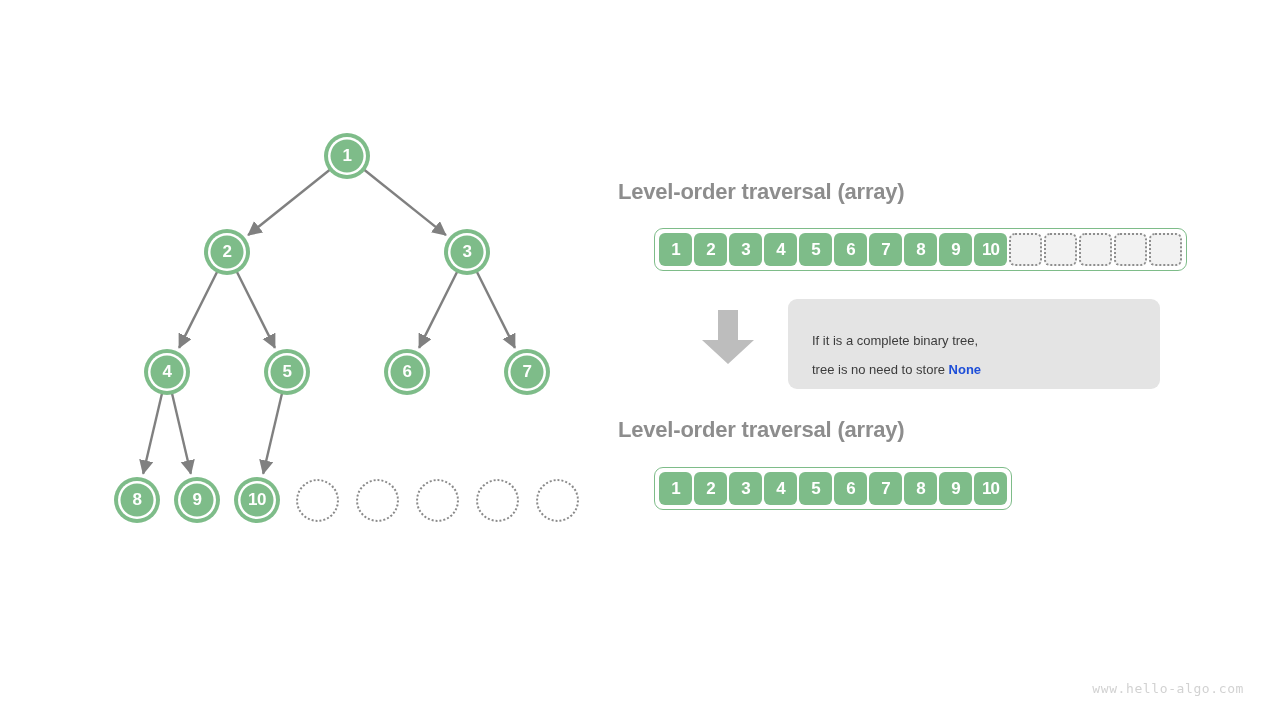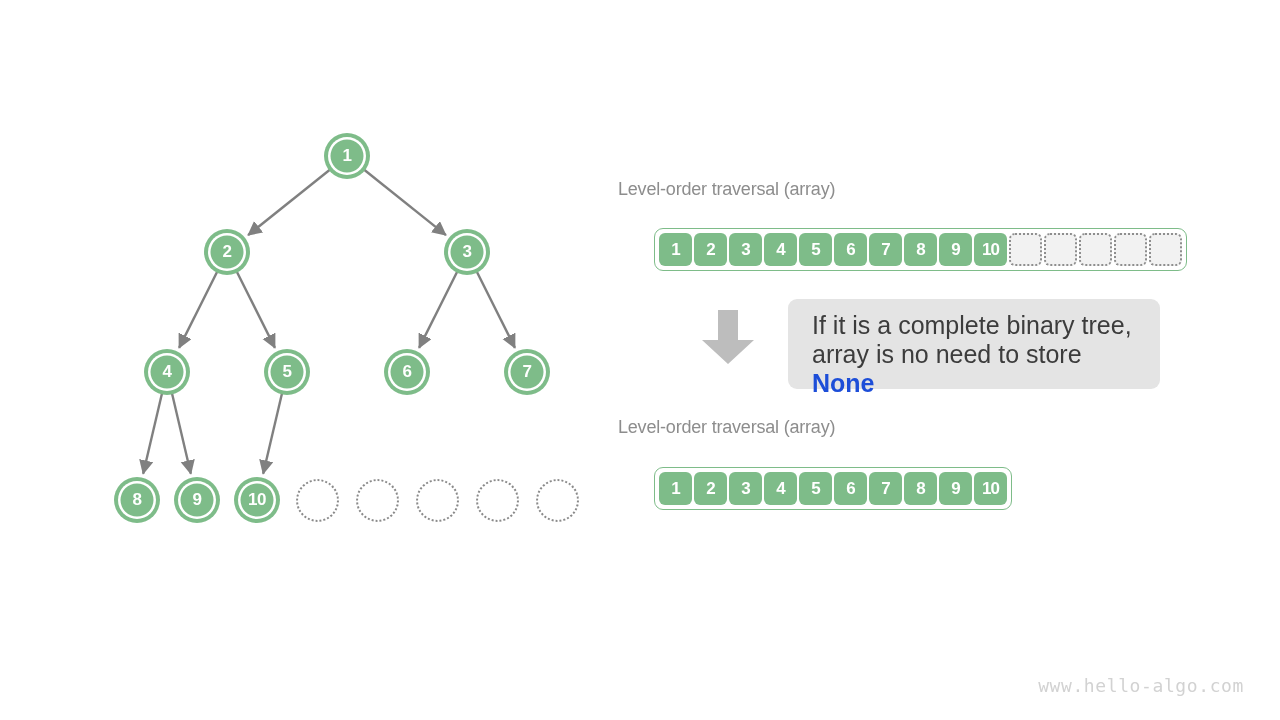--- a/index.html
+++ b/index.html
@@ -57,22 +57,22 @@
   #right-panel {
     position: absolute;
     left: 618px;
     top: 0;
     width: 662px;
     height: 720px;
   }
   .section-title {
     position: absolute;
     color: #8D8D8D;
-    font-size: 18px;
-    font-weight: normal;
+    font-size: 22px;
+    font-weight: bold;
     letter-spacing: -0.2px;
     white-space: nowrap;
   }
   .array-box {
     position: absolute;
     display: flex;
     align-items: center;
     padding: 4px;
     border: 1.5px solid #7EBC89;
     border-radius: 9px;
@@ -117,37 +117,37 @@
     height: 90px;
     background: #E4E4E4;
     border-radius: 9px;
     display: flex;
     align-items: center;
     box-sizing: border-box;
     padding: 0 24px;
   }
   #caption-text {
     color: #3C3C3C;
-    font-size: 25px;
+    font-size: 13px;
     line-height: 29px;
     margin-top: 21px;
   }
   #caption-none {
     color: #1d4ed8;
     font-weight: bold;
   }
 
   
   #watermark {
     position: absolute;
     right: 36px;
     bottom: 24px;
     color: #D2D2D2;
     font-family: "DejaVu Sans Mono", monospace;
-    font-size: 18px;
+    font-size: 13px;
     letter-spacing: 0.6px;
   }
 </style>
 </head>
 <body>
 
 <div id="tree-panel">
   <svg id="tree-svg" width="620" height="600">
     <defs>
       <marker id="arrowhead" markerWidth="7" markerHeight="7" refX="5.6" refY="3" orient="auto">
@@ -223,17 +223,17 @@
     </div>
 </div>
 
 <svg id="down-arrow" viewBox="0 0 56 58">
   <path d="M18,2 L38,2 L38,32 L54,32 L28,56 L2,32 L18,32 Z" fill="#BDBDBD"></path>
 </svg>
 
 <div id="caption-box">
   <div id="caption-text">
     <span>If it is a complete binary tree,</span><br>
-    <span>array is no need to store </span><span id="caption-none">None</span>
+    <span>tree is no need to store </span><span id="caption-none">None</span>
   </div>
 </div>
 
 <div id="watermark">www.hello-algo.com</div>
 
 </body></html>

